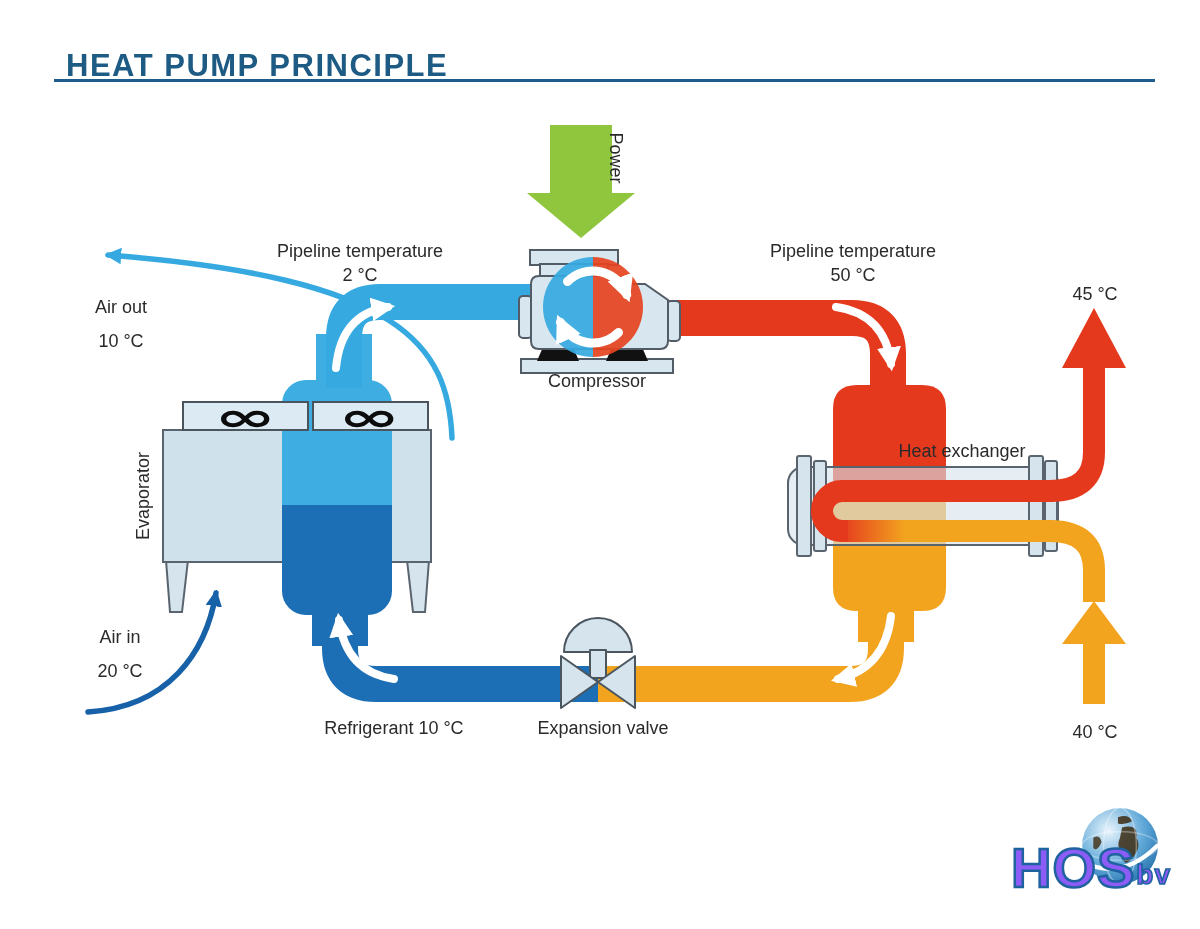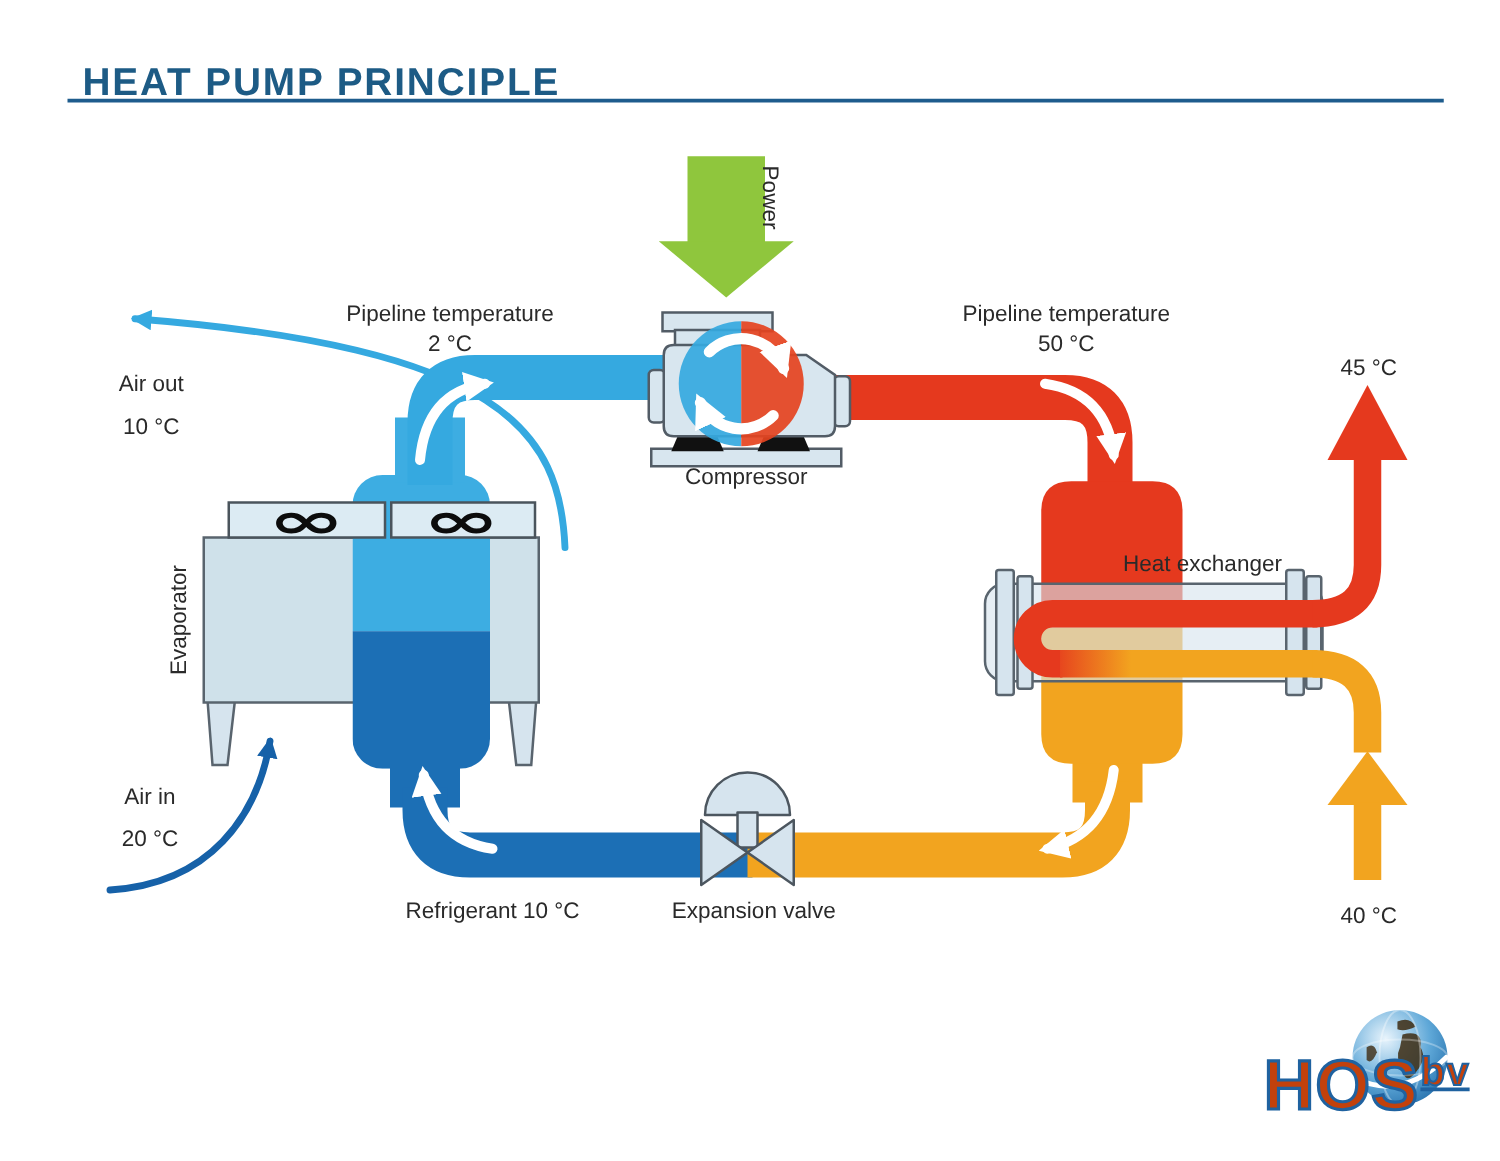--- a/index.html
+++ b/index.html
@@ -7,25 +7,25 @@
        font-family:"Liberation Sans",sans-serif;}
   .page-title{position:absolute;left:54px;top:36px;margin:12px;
        font-size:31px;font-weight:bold;letter-spacing:1.5px;color:#1d5b85;}
   .title-rule{position:absolute;left:54px;top:79px;width:1101px;height:3px;
        background:#1e5c8d;}
   .diagram-svg{position:absolute;left:0;top:0;}
   .lbl{font-size:18px;fill:#2a2a2a;}
   .fan{font-size:40px;font-weight:bold;fill:#0c0c0c;font-family:"DejaVu Sans",sans-serif;}
   .logo{position:absolute;left:1005px;top:805px;width:170px;height:105px;}
   .logo-globe{position:absolute;left:76px;top:2px;}
-  .logo-text{position:absolute;left:6px;top:38px;display:flex;
+  .logo-text{position:absolute;left:6px;top:38px;display:flex;align-items:flex-end;
        font-weight:bold;line-height:0.9;
-       color:#c2410c;-webkit-text-stroke:2.5px #1f62a0;letter-spacing:1px;}
+       color:#8b5cf6;-webkit-text-stroke:2.5px #1f62a0;letter-spacing:1px;}
   .logo-main{font-size:56px;}
-  .logo-suffix{font-size:32px;-webkit-text-stroke:1.6px #1f62a0;margin-left:1px;margin-bottom:18px;text-decoration:underline;}
+  .logo-suffix{font-size:28px;-webkit-text-stroke:1.6px #1f62a0;margin-left:1px;margin-bottom:6px;}
 </style>
 </head>
 <body>
 
 <h1 class="page-title">HEAT PUMP PRINCIPLE</h1>
 <div class="title-rule"></div>
 
 <svg class="diagram-svg" width="1200" height="929" viewBox="0 0 1200 929">
   <defs>
     <marker id="ah-w" markerWidth="3.4" markerHeight="3.4" refX="2.1" refY="1.5" orient="auto">

